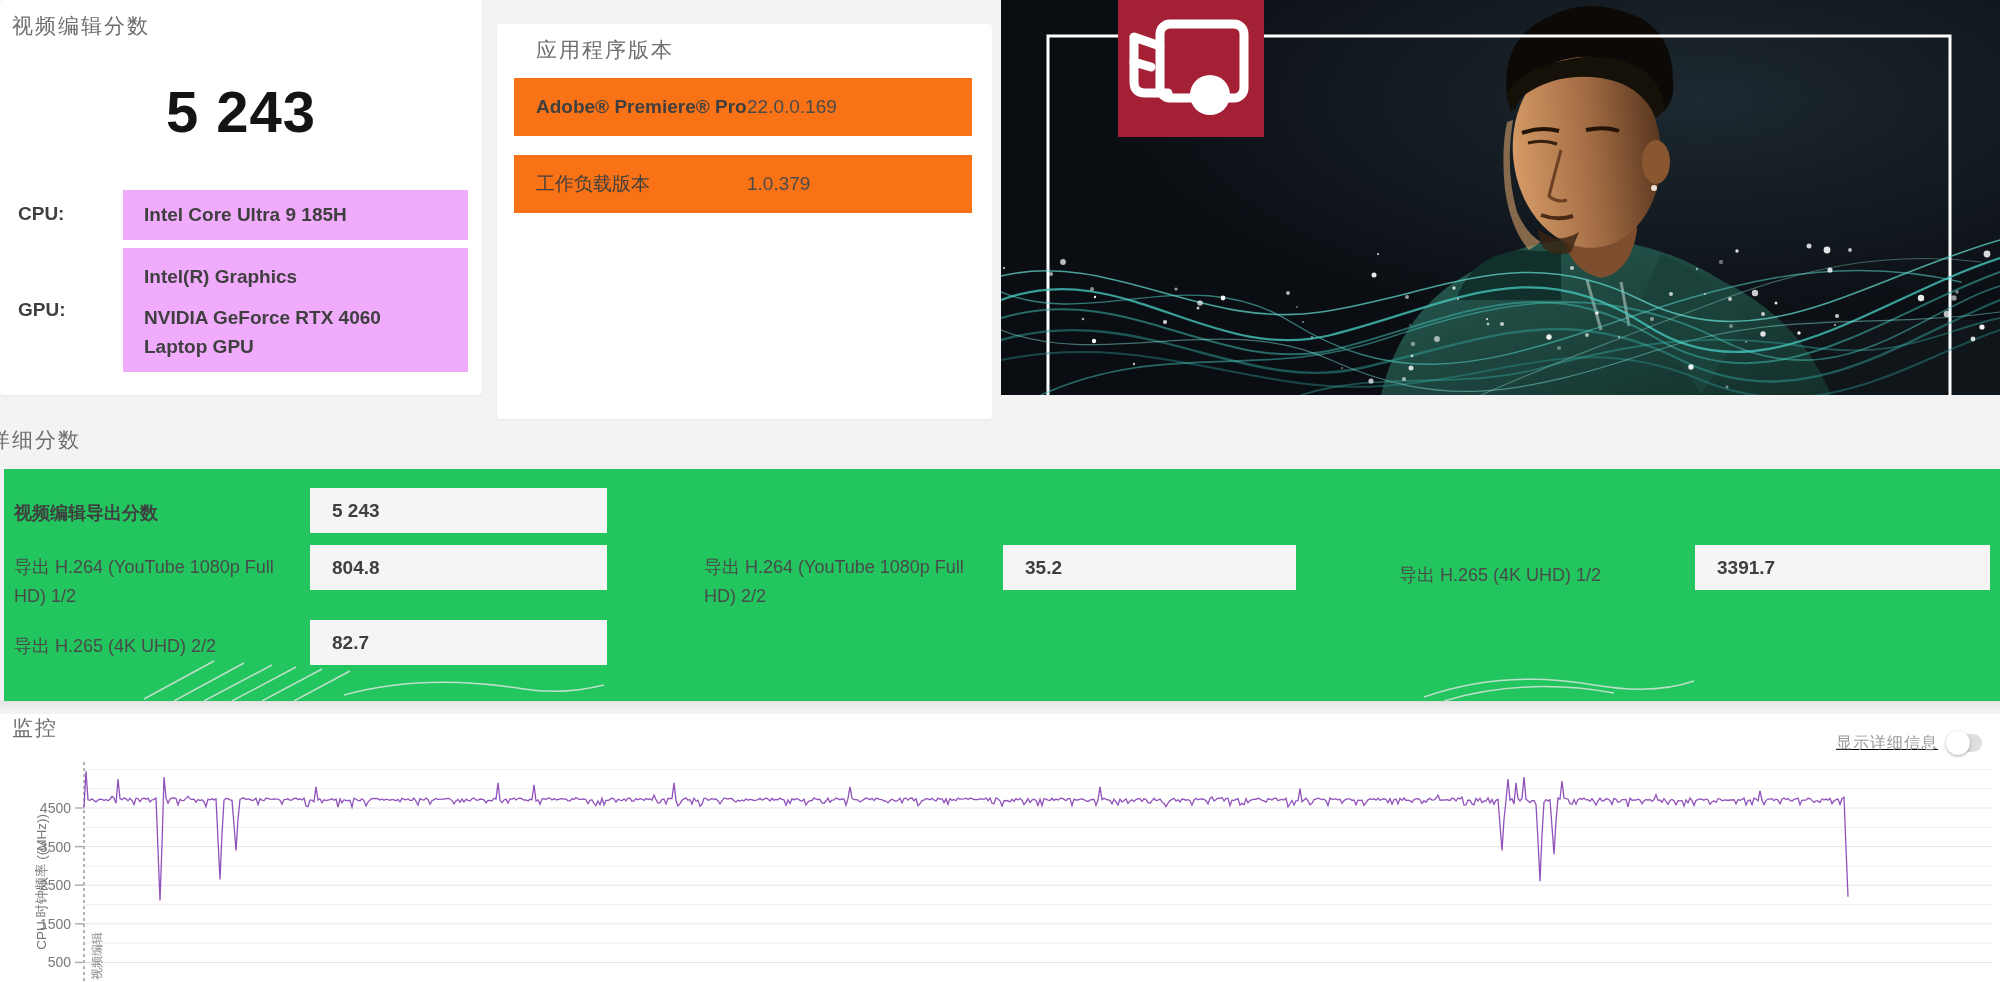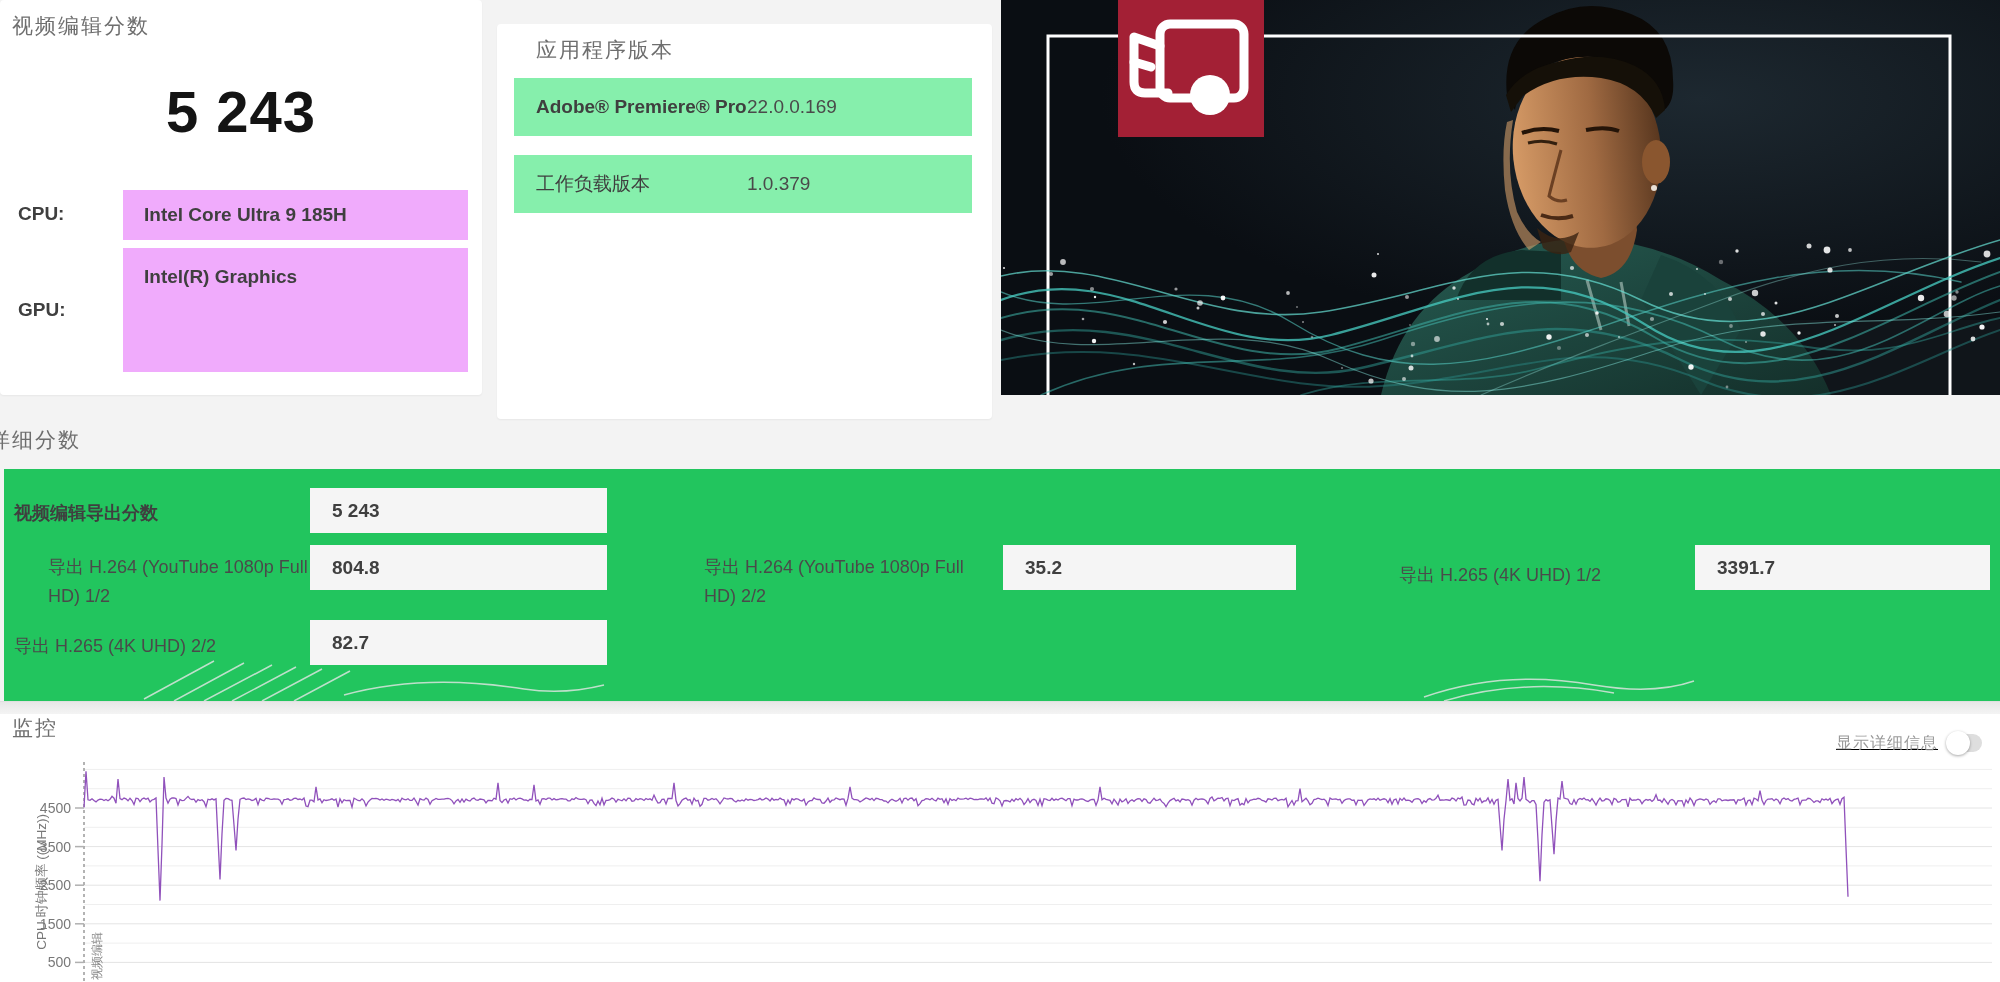--- a/index.html
+++ b/index.html
@@ -19,41 +19,41 @@
 
   .hw-label{position:absolute;font-size:19px;font-weight:bold;color:#3f3f3f;}
   #cpu-label{left:18px;top:203px;}
   #gpu-label{left:18px;top:299px;}
   .hw-box{position:absolute;left:123px;width:345px;background:#f0abfc;color:#3f3f3f;
     font-size:19px;font-weight:bold;box-sizing:border-box;padding-left:21px;padding-right:28px;}
   #cpu-box{top:190px;height:50px;line-height:50px;}
   #gpu-box{top:248px;height:124px;padding-top:14px;line-height:29px;}
   #gpu-value-2{margin-top:12px;}
 
-  .ver-row{position:absolute;left:17px;width:458px;height:58px;background:#86efac;
+  .ver-row{position:absolute;left:17px;width:458px;height:58px;background:#f97316;
     font-size:19px;color:#3f3f3f;}
   #ver-row-1{top:54px;}
   #ver-row-2{top:131px;}
   .ver-label{position:absolute;left:22px;top:0;line-height:58px;}
   .ver-label.b{font-weight:bold;}
   .ver-value{position:absolute;left:233px;top:0;line-height:58px;color:#4a4a4a;}
   #premiere-badge{position:absolute;left:117px;top:0;width:146px;height:137px;background:#a32035;}
   #premiere-badge svg{position:absolute;left:0;top:0;}
 
   
   #details-band-title{position:absolute;left:-11px;top:426px;font-size:21px;color:#6e6e6e;letter-spacing:2px;}
 
   #details-section{position:absolute;left:4px;top:469px;width:2000px;height:232px;background:#22c55e;}
   .detail-label{position:absolute;font-size:18px;color:#4a4a4a;line-height:29px;}
   .detail-label.b{font-weight:bold;color:#3f3f3f;}
   .value-box{position:absolute;height:45px;background:#f5f5f5;box-sizing:border-box;
     padding-left:22px;line-height:45px;font-size:19px;font-weight:bold;color:#3f3f3f;}
   #dl-0{left:10px;top:30px;width:280px;}
   #vb-0{left:306px;top:19px;width:297px;}
-  #dl-1{left:10px;top:84px;width:262px;margin-left:34px;}
+  #dl-1{left:10px;top:84px;width:262px;}
   #vb-1{left:306px;top:76px;width:297px;}
   #dl-2{left:700px;top:84px;width:262px;}
   #vb-2{left:999px;top:76px;width:293px;}
   #dl-3{left:1395px;top:92px;width:320px;}
   #vb-3{left:1691px;top:76px;width:295px;}
   #dl-4{left:10px;top:163px;width:320px;}
   #vb-4{left:306px;top:151px;width:297px;}
 
   #watermark{position:absolute;left:0;top:186px;width:2000px;height:46px;}
 
@@ -77,20 +77,21 @@
   <div class="card" id="score-card">
     <div class="section-title" id="score-title">视频编辑分数</div>
     <div id="score-value">5 243</div>
     <div class="hw-label" id="cpu-label">CPU:</div>
     <div class="hw-box" id="cpu-box">
       <span>Intel Core Ultra 9 185H</span>
     </div>
     <div class="hw-label" id="gpu-label">GPU:</div>
     <div class="hw-box" id="gpu-box">
       <div>Intel(R) Graphics</div>
+      <div id="gpu-value-2">NVIDIA GeForce RTX 4060 Laptop GPU</div>
     </div>
   </div>
 
   <div class="card" id="version-card">
     <div class="section-title" id="version-title">应用程序版本</div>
     <div class="ver-row" id="ver-row-1">
       <span class="ver-label b">Adobe® Premiere® Pro</span>
       <span class="ver-value">22.0.0.169</span>
     </div>
     <div class="ver-row" id="ver-row-2">

